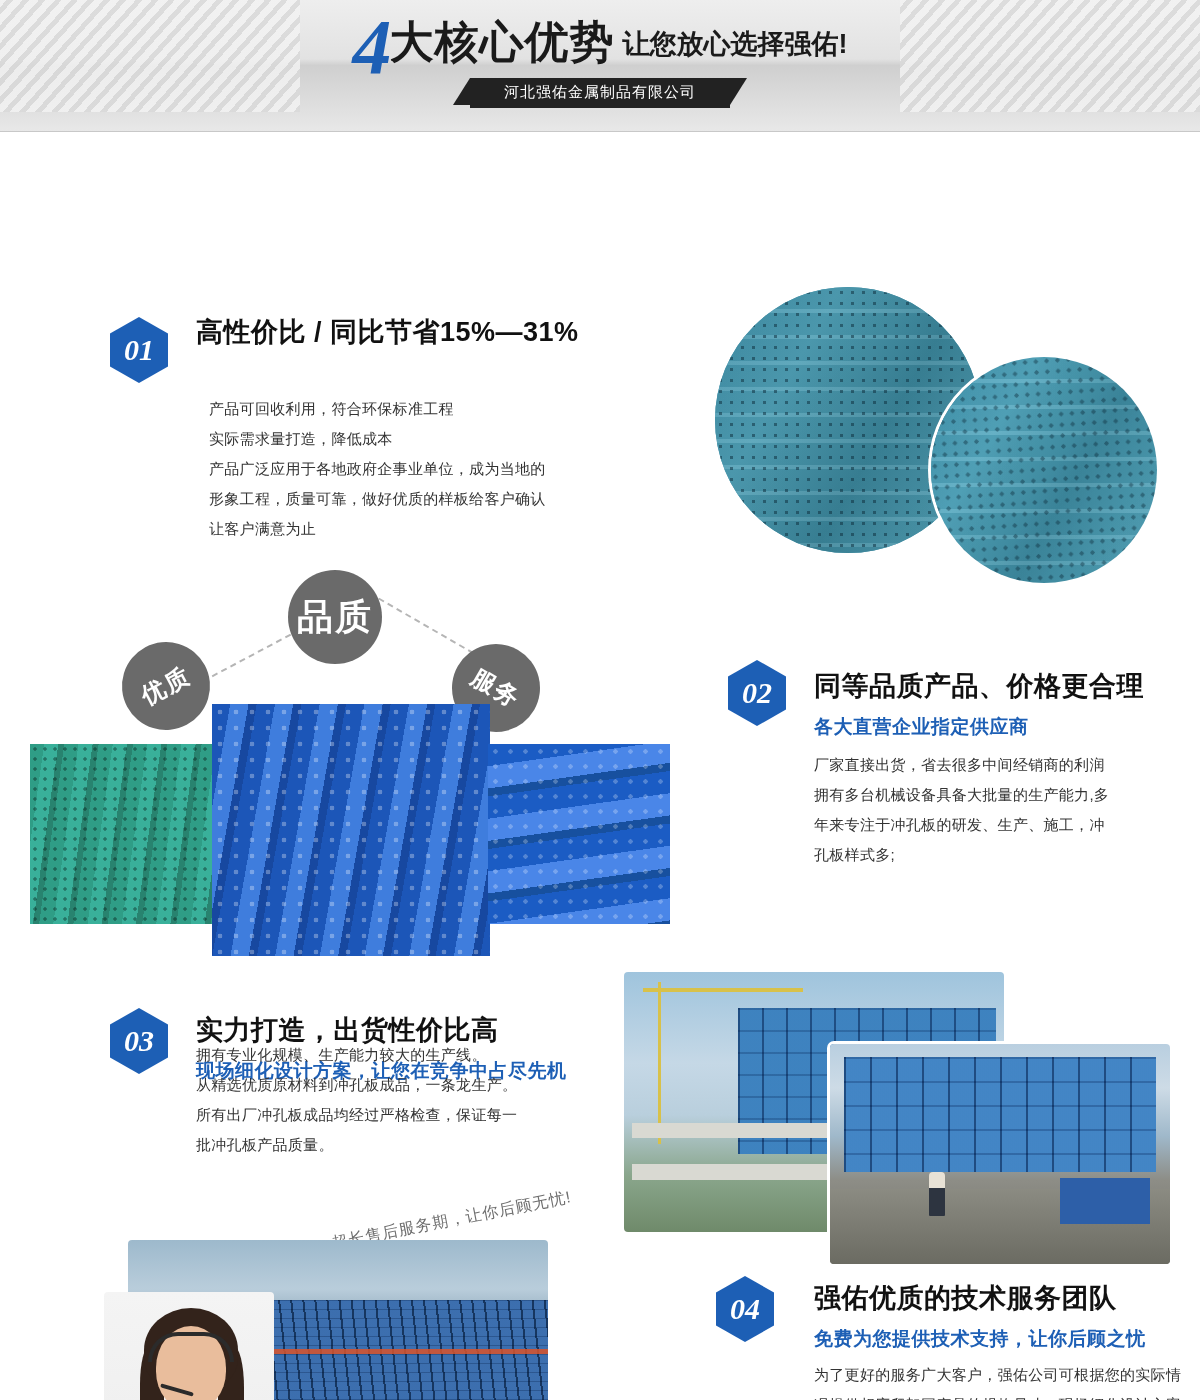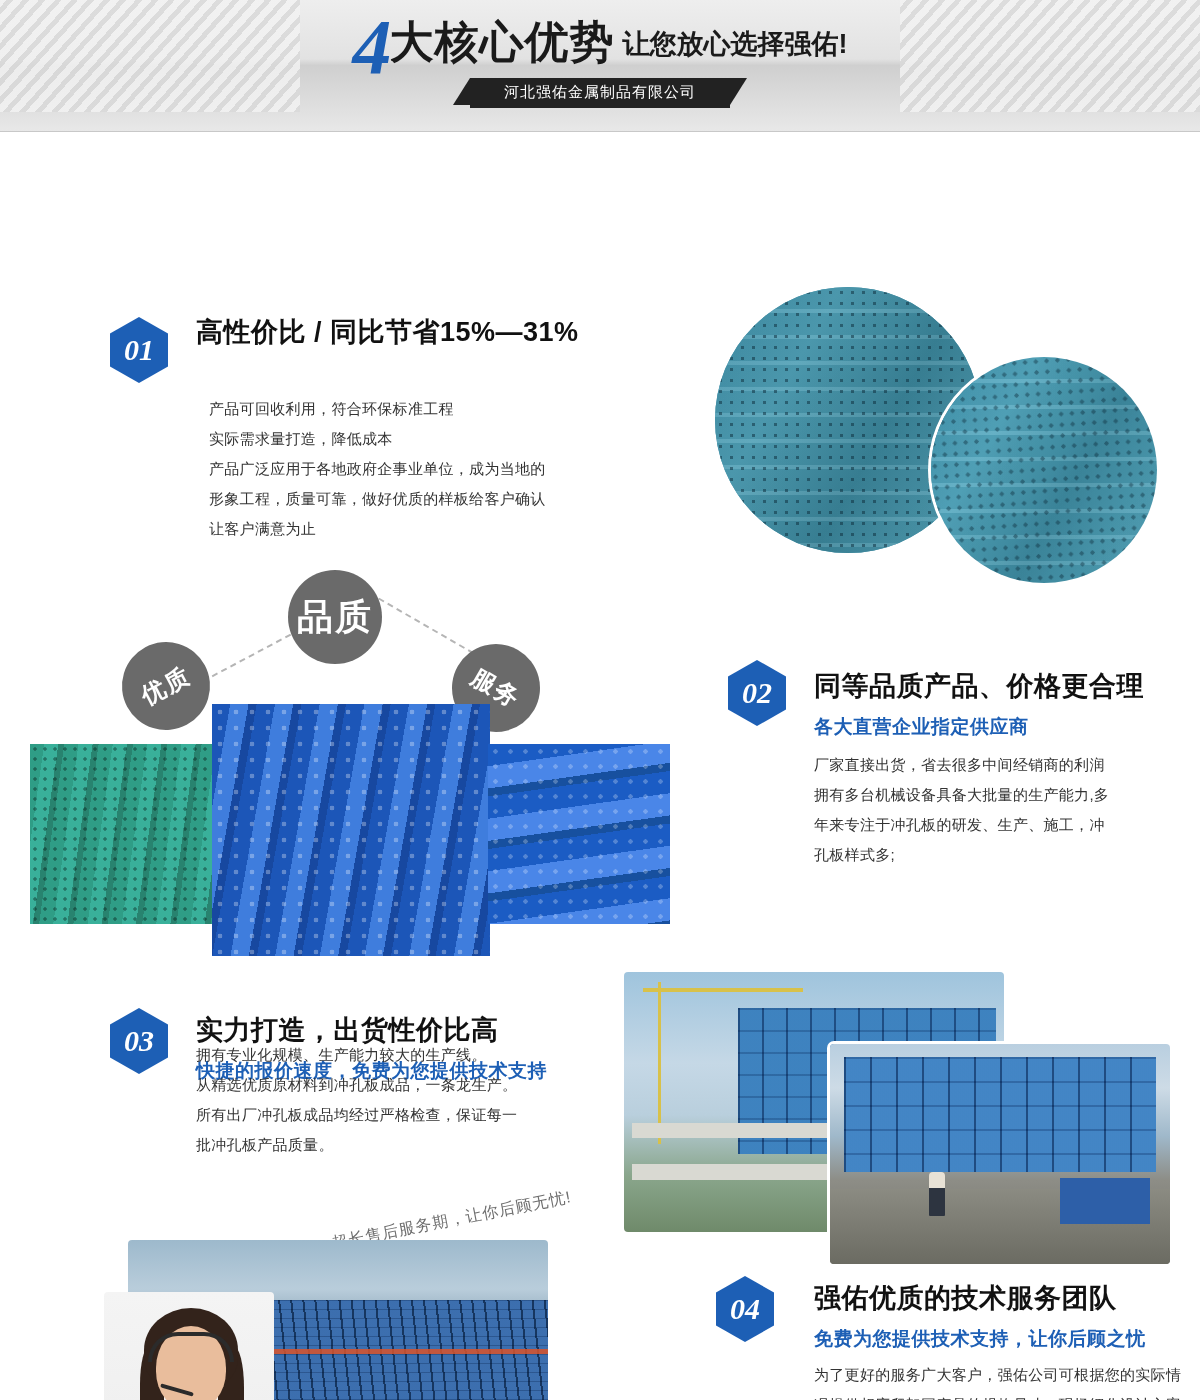--- a/index.html
+++ b/index.html
@@ -372,21 +372,21 @@
   <div class="hex" style="left:728px; top:528px;">02</div>
   <div class="blk-title" style="left:814px; top:536px;font-family:Liberation Serif, serif;">同等品质产品、价格更合理</div>
   <div class="blk-sub" style="left:814px; top:582px;">各大直营企业指定供应商</div>
   <div class="blk-body" style="left:814px; top:618px; white-space:pre-line; width:380px;">厂家直接出货，省去很多中间经销商的利润
 拥有多台机械设备具备大批量的生产能力,多
 年来专注于冲孔板的研发、生产、施工，冲
 孔板样式多;</div>
 
   <div class="hex" style="left:110px; top:876px;">03</div>
   <div class="blk-title" style="left:196px; top:880px;">实力打造，出货性价比高</div>
-  <div class="blk-sub" style="left:196px; top:926px;">快捷的报价速度，免费为您提供技术支持</div>
+  <div class="blk-sub" style="left:196px; top:926px;">现场细化设计方案，让您在竞争中占尽先机</div>
   <div class="blk-body" style="left:196px; top:908px; white-space:pre-line; width:400px;">拥有专业化规模、生产能力较大的生产线。
 从精选优质原材料到冲孔板成品，一条龙生产。
 所有出厂冲孔板成品均经过严格检查，保证每一
 批冲孔板产品质量。</div>
 
   <div class="photo site-a" style="left:624px; top:840px; width:380px; height:260px; border-radius:4px;">
     <div class="crane-arm"></div>
     <div class="crane"></div>
     <div class="glassgrid"></div>
     <div class="slab"></div>

